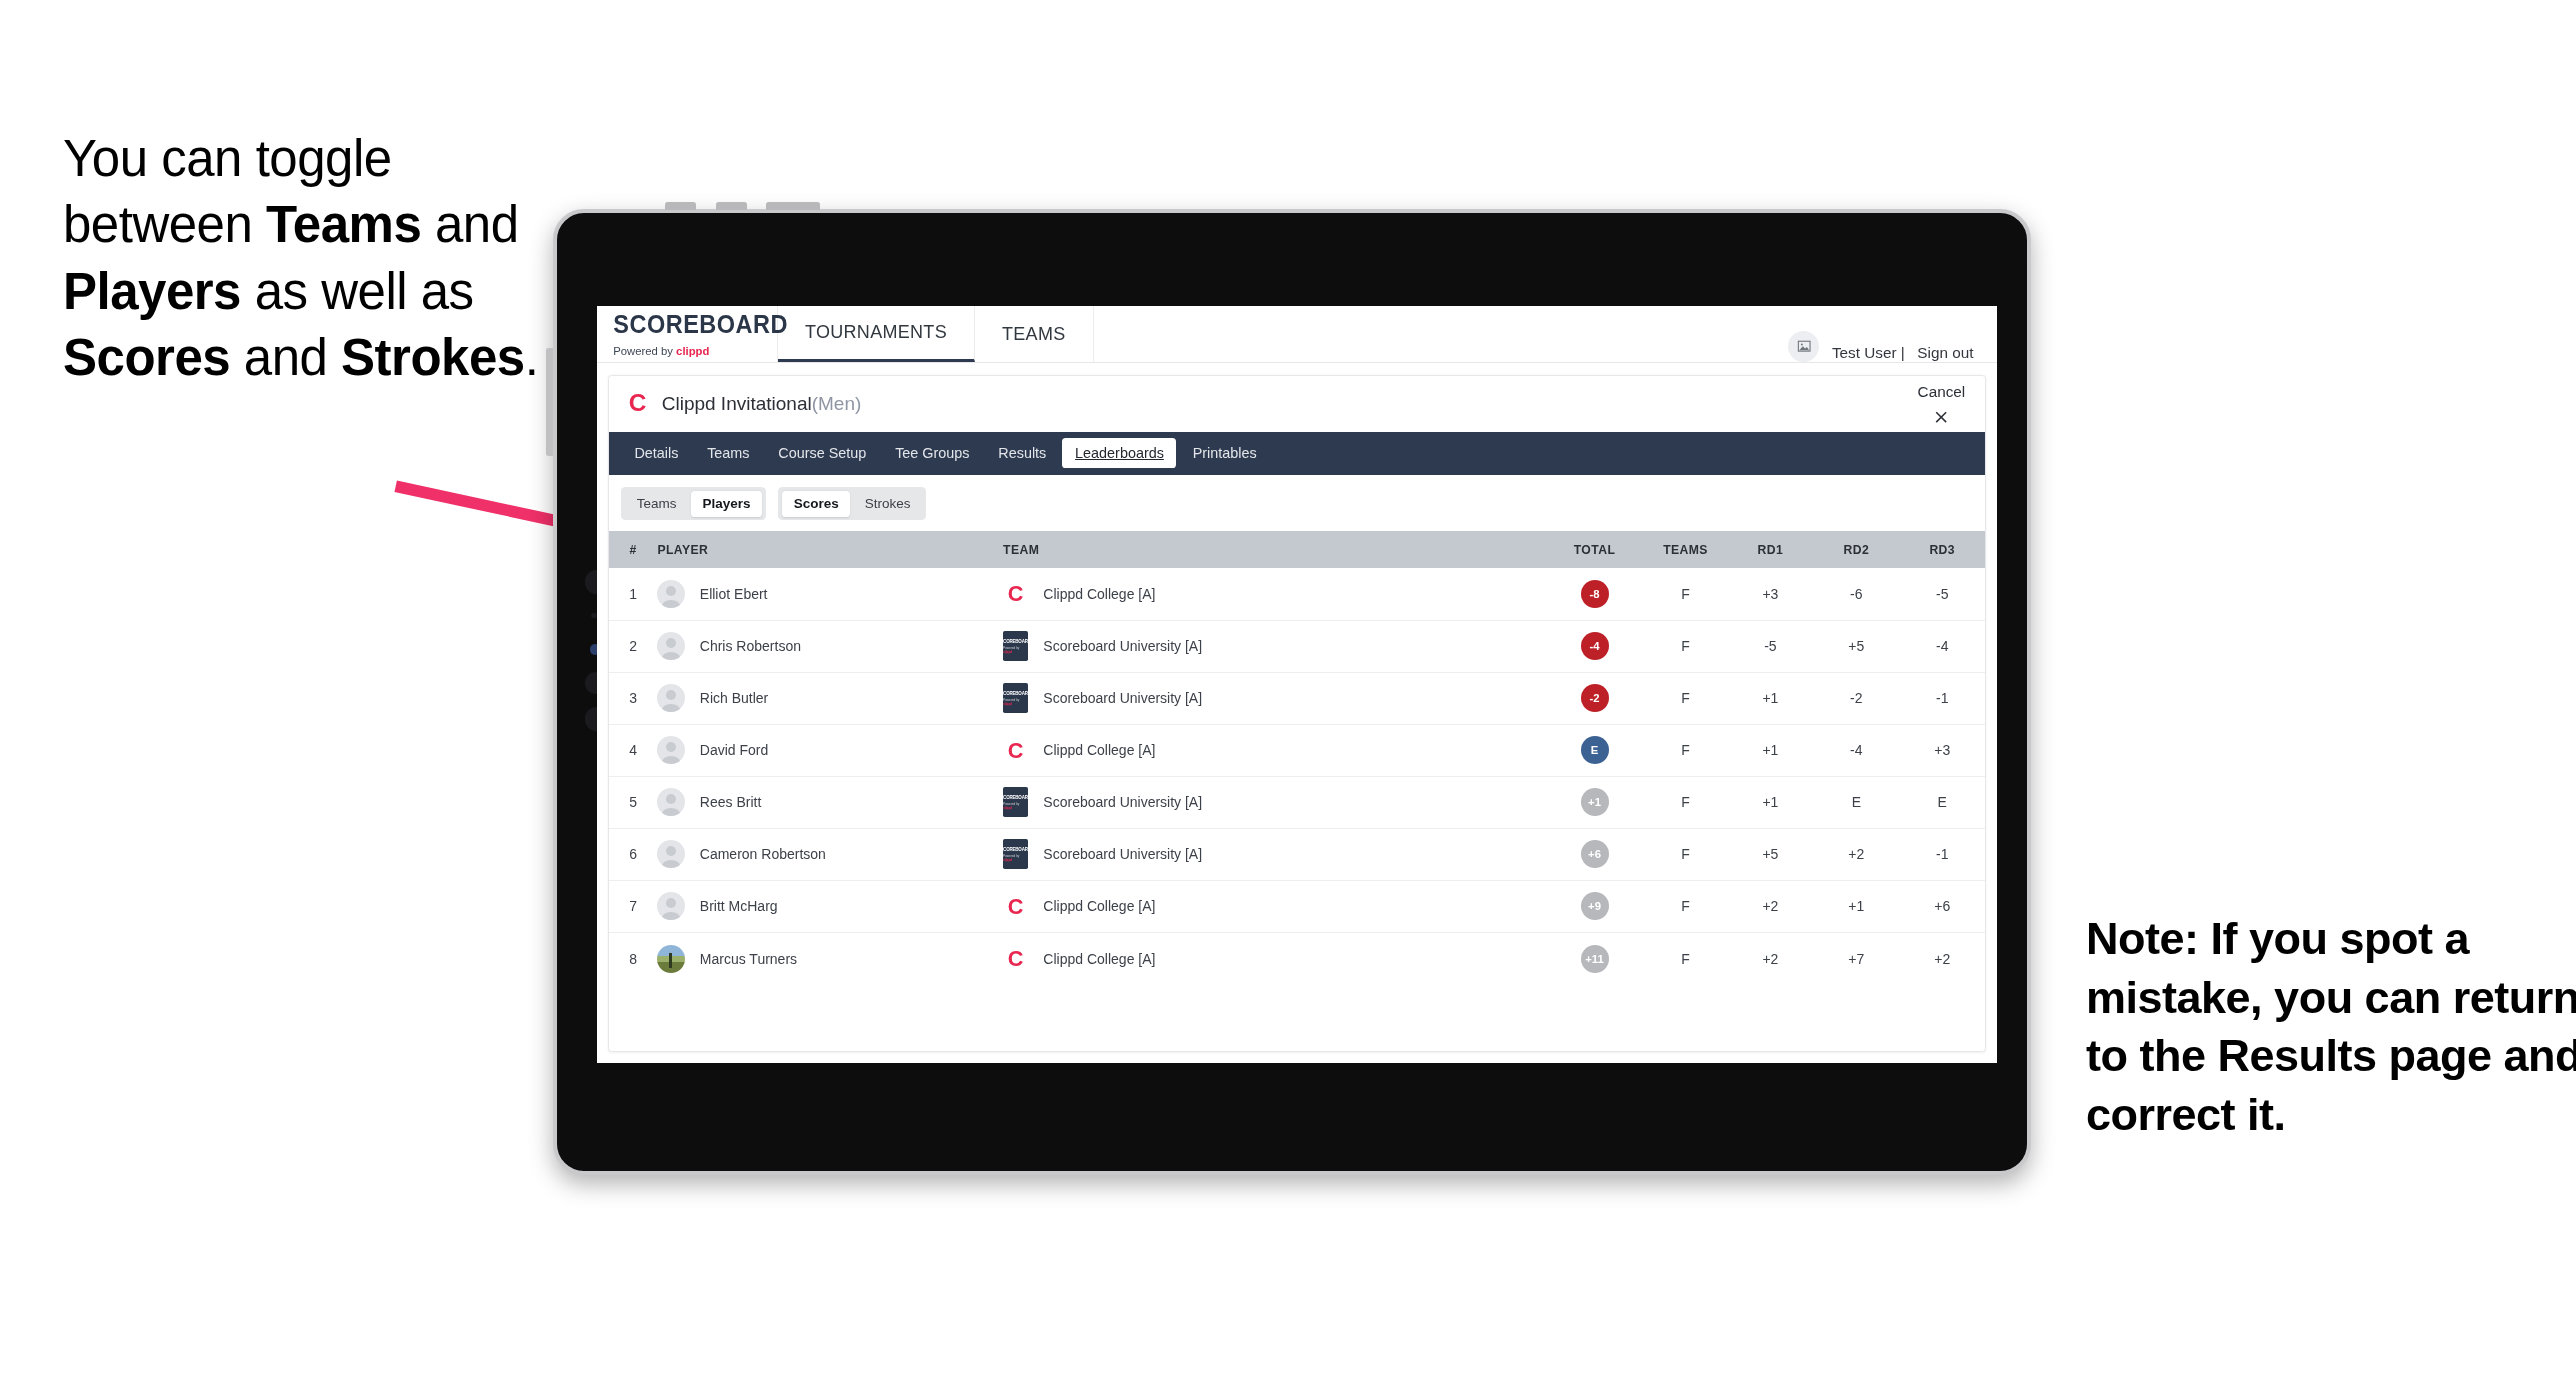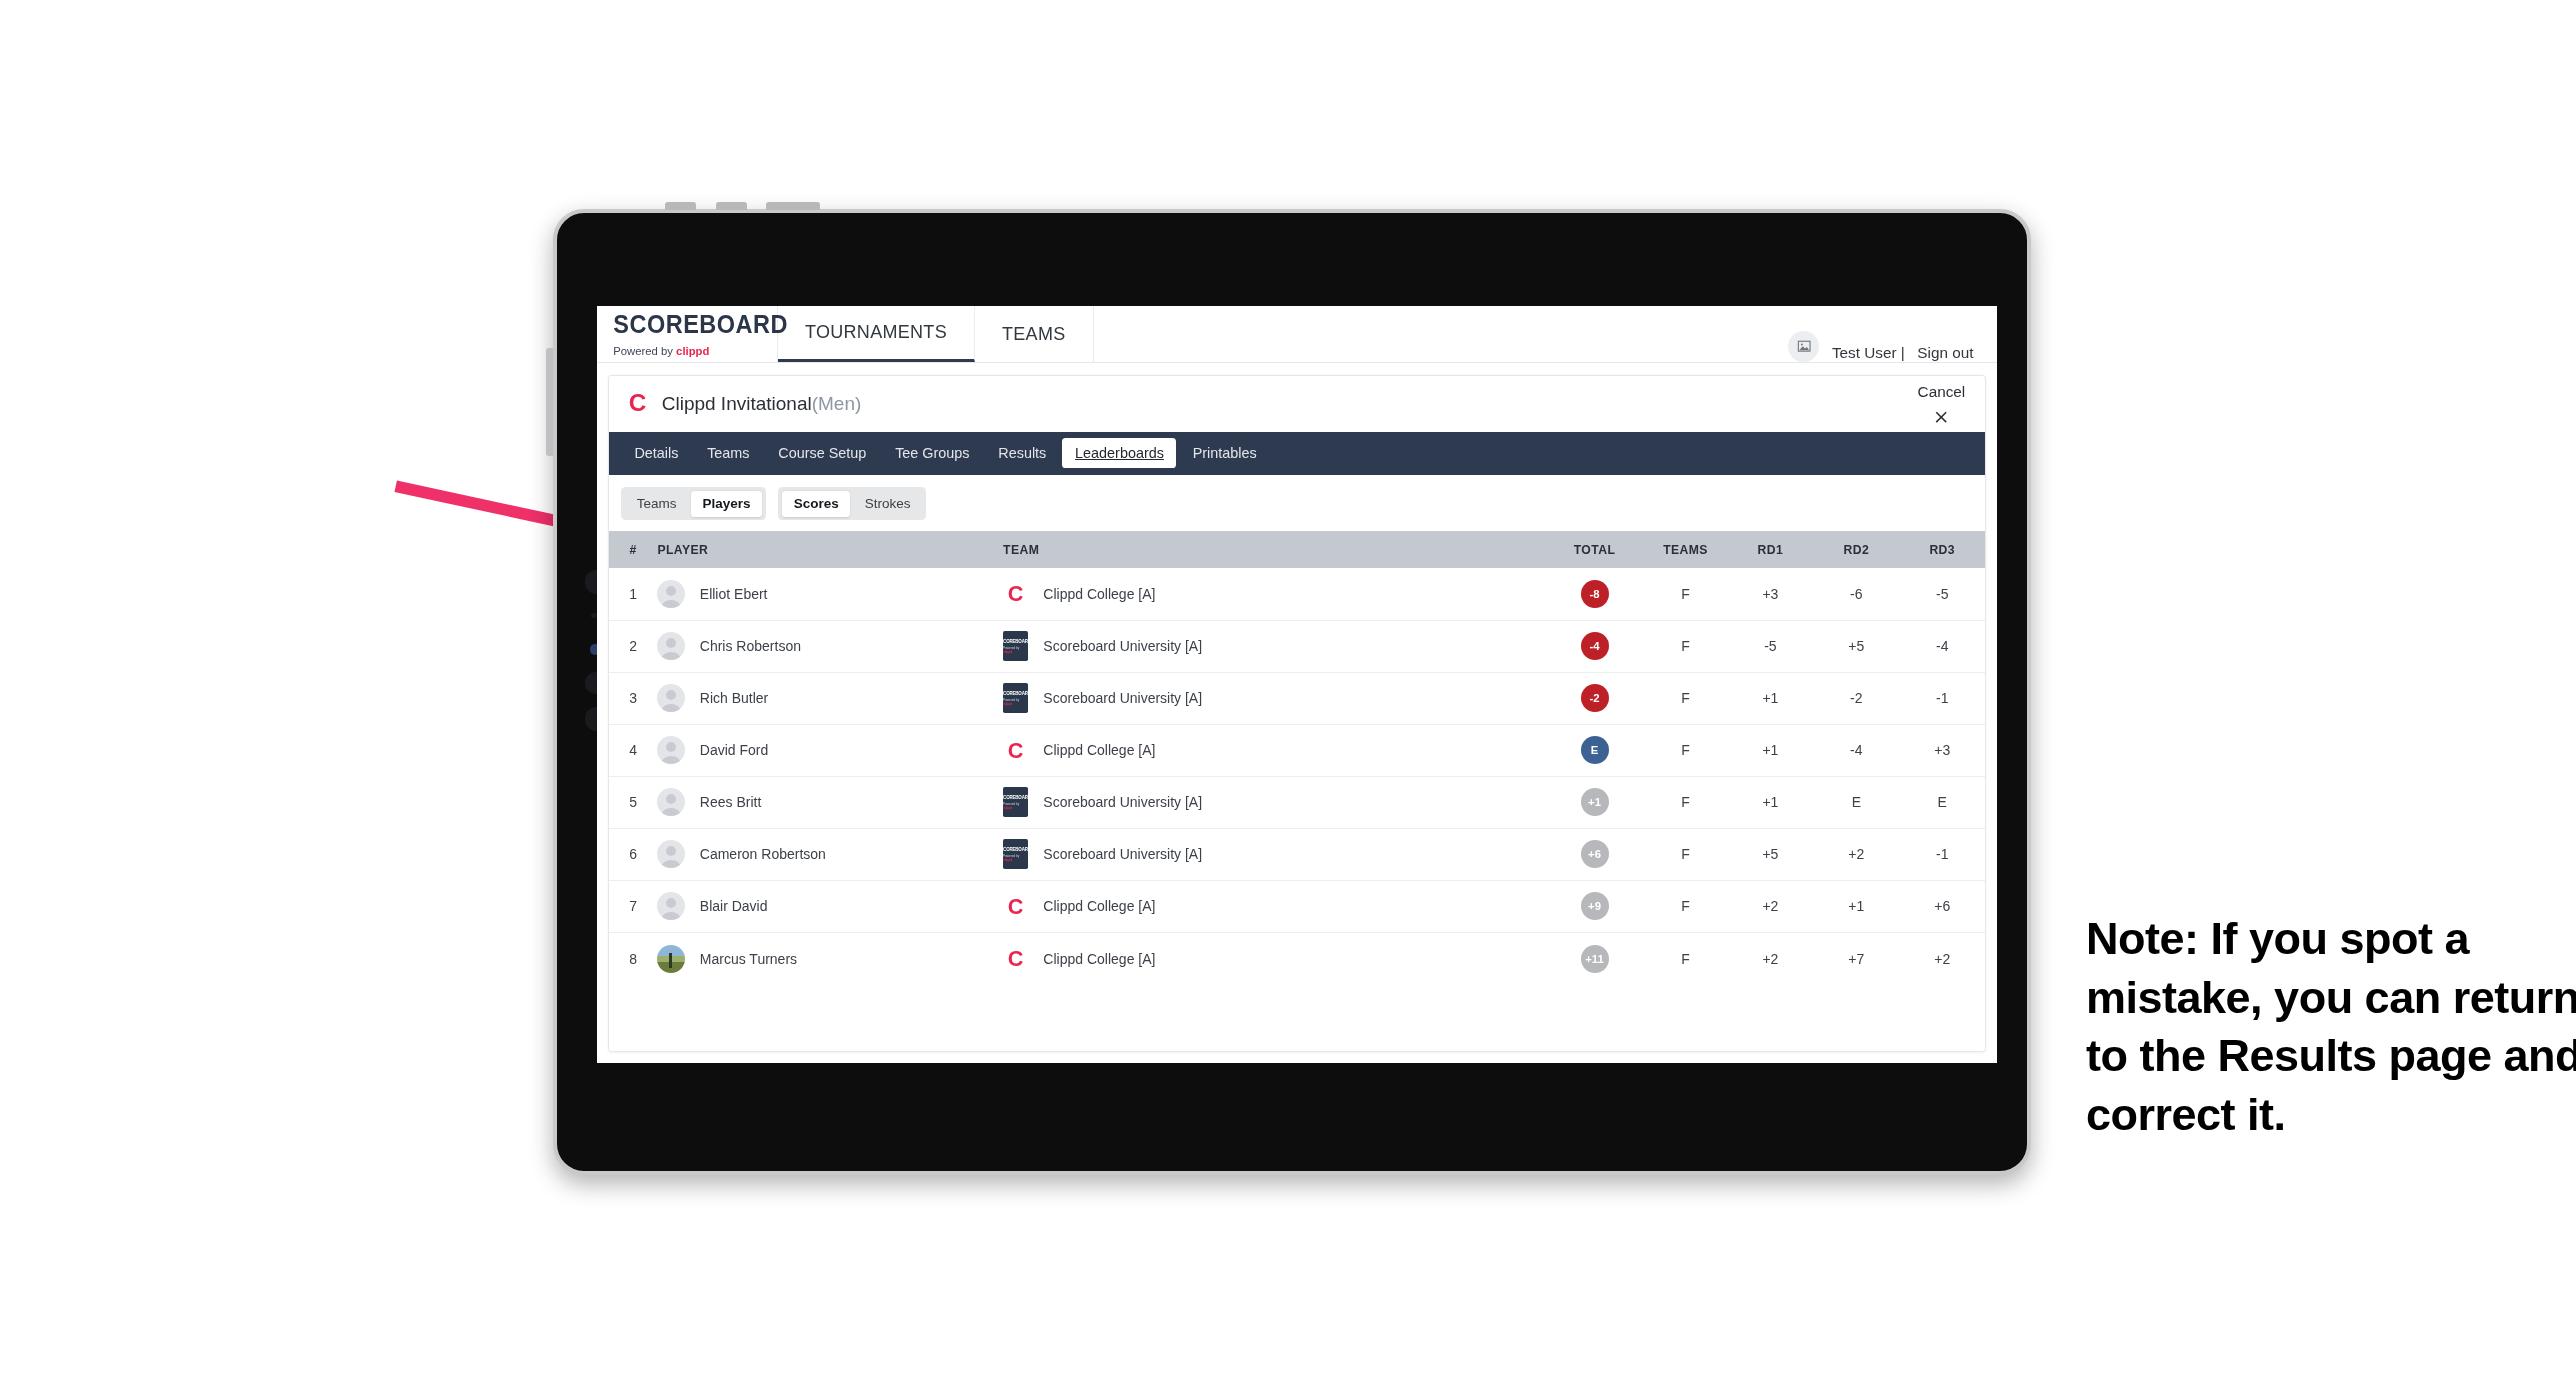--- a/index.html
+++ b/index.html
@@ -133,20 +133,21 @@
           justify-content:center; font-size: 11.3px; color:#fff; font-weight:600; }
   .pill.red  { background:#bd2026; }
   .pill.blue { background:#3c6293; }
   .pill.grey { background:#b6b8bb; }
 </style>
 </head>
 <body>
 
 <div id="stage">
 
+  <div class="annot" id="annot-left">You can toggle between <b>Teams</b> and <b>Players</b> as well as <b>Scores</b> and <b>Strokes</b>.</div>
 
   <svg id="arrow" viewBox="0 0 310 120">
     <defs>
       <marker id="ah" markerWidth="6" markerHeight="6" refX="2.6" refY="3" orient="auto">
         <path d="M0,0 L6,3 L0,6 L1.4,3 z" fill="#ef3069"></path>
       </marker>
     </defs>
     <line x1="8" y1="18" x2="272" y2="75" stroke="#ef3069" stroke-width="13" marker-end="url(#ah)"></line>
   </svg>
 
@@ -391,21 +392,21 @@
                 <td class="c-rd">-1</td>
               </tr>
               <tr>
                 <td class="c-rank">7</td>
                 <td class="c-player">
                   <span class="playercell">
                     <span class="pavatar">
                       <span class="head"></span>
                       <span class="body"></span>
                     </span>
-                    <span>Blair David</span>
+                    <span>Britt McHarg</span>
                   </span>
                 </td>
                 <td class="c-team">
                   <span class="teamcell">
                     <span class="tlogo clippd">C</span>
                     <span>Clippd College [A]</span>
                   </span>
                 </td>
                 <td class="c-total"><span class="pill grey">+9</span></td>
                 <td class="c-thru">F</td>

